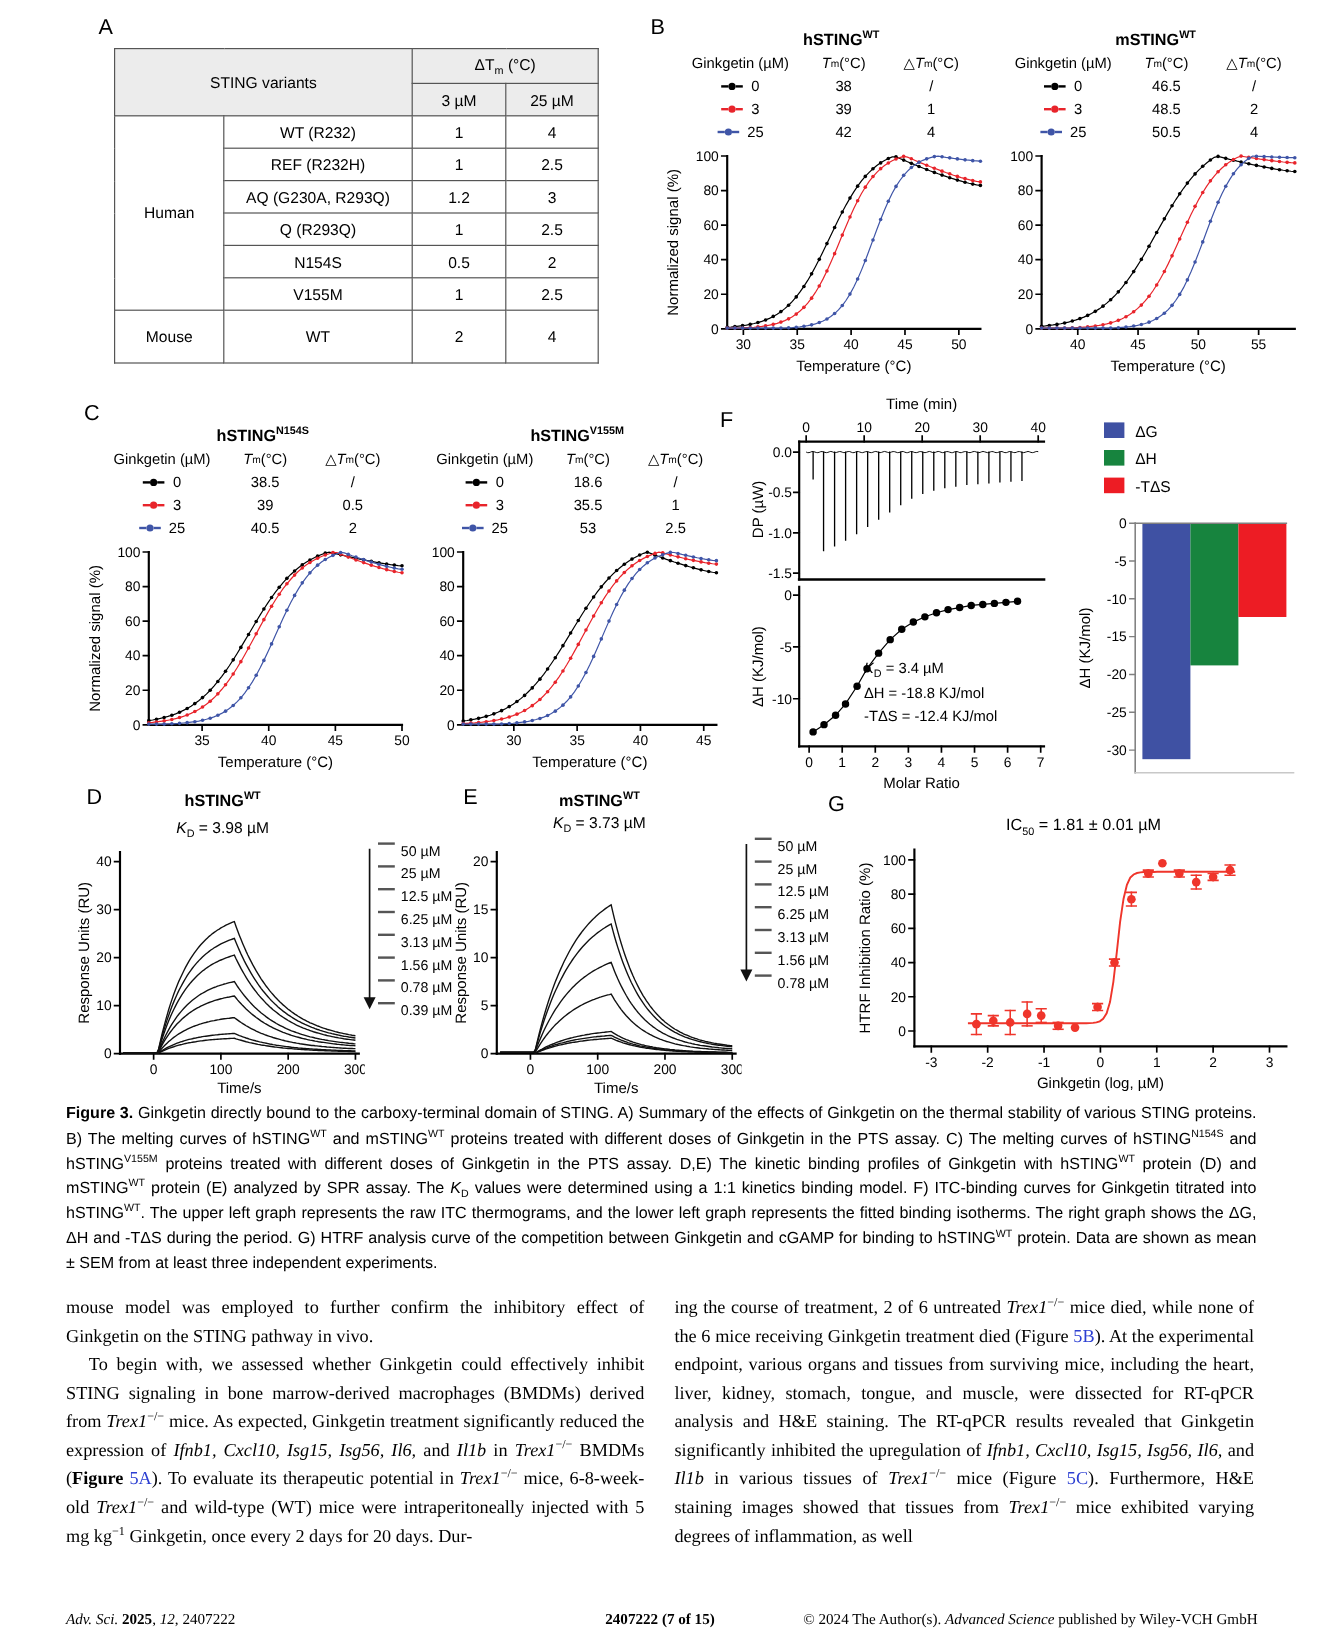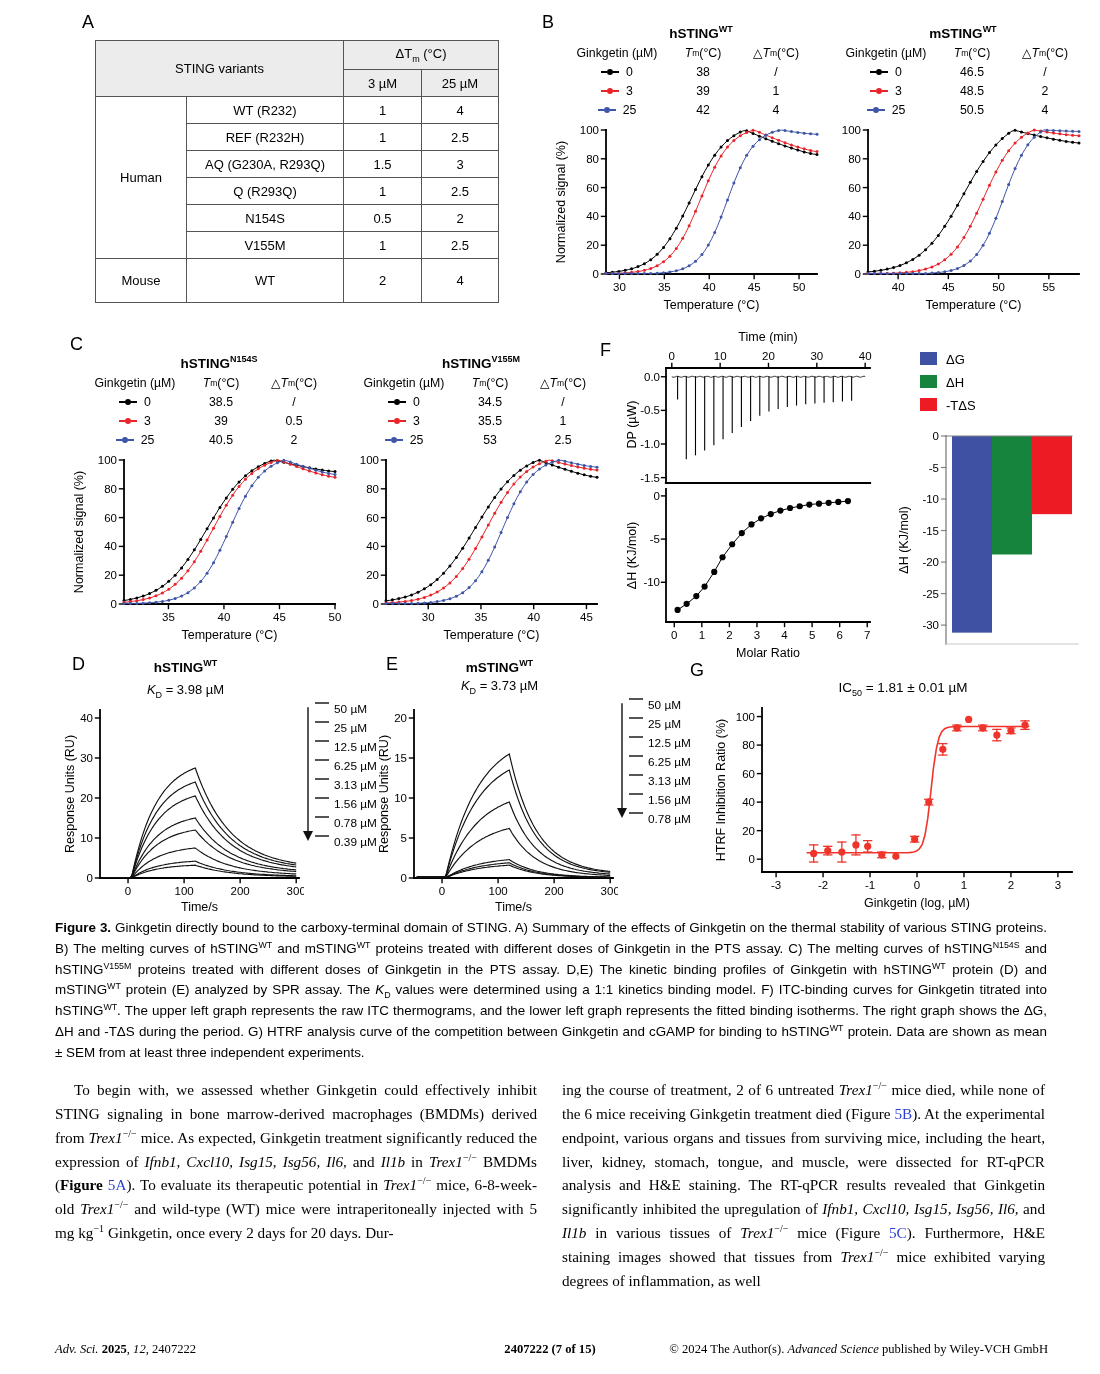--- a/index.html
+++ b/index.html
@@ -82,21 +82,21 @@
           <td>1</td>
           <td>4</td>
     </tr>
     <tr style="height:27px">
           <td>REF (R232H)</td>
           <td>1</td>
           <td>2.5</td>
         </tr>
     <tr style="height:27px">
           <td>AQ (G230A, R293Q)</td>
-          <td>1.5</td>
+          <td>1.2</td>
           <td>3</td>
         </tr>
     <tr style="height:27px">
           <td>Q (R293Q)</td>
           <td>1</td>
           <td>2.5</td>
         </tr>
     <tr style="height:27px">
           <td>N154S</td>
           <td>0.5</td>
@@ -673,21 +673,21 @@
             <span> (°C)</span>
           </span>
           <span class="lg-cell">
             <span class="mk">
               <span style="width: 6px; height: 2px; background: rgb(0, 0, 0);"></span>
               <span style="width: 6px; height: 6px; border-radius: 50%; background: rgb(0, 0, 0);"></span>
               <span style="width: 6px; height: 2px; background: rgb(0, 0, 0);"></span>
             </span>
             <span>0</span>
           </span>
-          <span class="lg-cell">34.5</span>
+          <span class="lg-cell">18.6</span>
           <span class="lg-cell">/</span>
           <span class="lg-cell">
             <span class="mk">
               <span style="width: 6px; height: 2px; background: rgb(232, 36, 43);"></span>
               <span style="width: 6px; height: 6px; border-radius: 50%; background: rgb(232, 36, 43);"></span>
               <span style="width: 6px; height: 2px; background: rgb(232, 36, 43);"></span>
             </span>
             <span>3</span>
           </span>
           <span class="lg-cell">35.5</span>
@@ -925,20 +925,25 @@
           <circle cx="144.75675675675677" cy="30.045454545454547" r="3.1" fill="#000"></circle>
           <circle cx="154.40540540540542" cy="26.59090909090909" r="3.1" fill="#000"></circle>
           <circle cx="164.05405405405406" cy="24.000000000000004" r="3.1" fill="#000"></circle>
           <circle cx="173.7027027027027" cy="22.27272727272727" r="3.1" fill="#000"></circle>
           <circle cx="183.35135135135135" cy="20.545454545454547" r="3.1" fill="#000"></circle>
           <circle cx="192.99999999999997" cy="19.681818181818183" r="3.1" fill="#000"></circle>
           <circle cx="202.64864864864862" cy="18.81818181818182" r="3.1" fill="#000"></circle>
           <circle cx="212.2972972972973" cy="17.954545454545453" r="3.1" fill="#000"></circle>
           <circle cx="221.9459459459459" cy="17.09090909090909" r="3.1" fill="#000"></circle>
         </svg></div>
+    <div class="f-ann" style="left:122px;top:218px">
+      <div><i>K</i><sub>D</sub><span> = 3.4 µM</span></div>
+      <div>ΔH = -18.8 KJ/mol</div>
+      <div>-TΔS = -12.4 KJ/mol</div>
+    </div>
     <div class="f-legend" style="left:322px;top:22px" id="legF">
         <span class="f-leg-row">
           <span class="f-leg-sq" style="background: rgb(63, 81, 163);"></span>
           <span>ΔG</span>
         </span>
         <span class="f-leg-row">
           <span class="f-leg-sq" style="background: rgb(23, 132, 62);"></span>
           <span>ΔH</span>
         </span>
         <span class="f-leg-row">
@@ -1214,20 +1219,21 @@
           <line x1="311.03030303030306" y1="31.391304347826086" x2="311.03030303030306" y2="22.834782608695654" stroke="#ef352b" stroke-width="1.3" stroke-linecap="square"></line>
           <line x1="307.03030303030306" y1="31.391304347826086" x2="315.03030303030306" y2="31.391304347826086" stroke="#ef352b" stroke-width="1.3" stroke-linecap="square"></line>
           <line x1="307.03030303030306" y1="22.834782608695654" x2="315.03030303030306" y2="22.834782608695654" stroke="#ef352b" stroke-width="1.3" stroke-linecap="square"></line>
           <circle cx="311.03030303030306" cy="27.11304347826087" r="3.6" fill="#ef352b"></circle>
         </svg></div>
   </div>
 
   <p class="caption" style="left:55px;top:918px;width:992px"><span class="rt-b">Figure 3.</span><span> Ginkgetin directly bound to the carboxy-terminal domain of STING. A) Summary of the effects of Ginkgetin on the thermal stability of various STING proteins. B) The melting curves of hSTING</span><span class="rt-sup">WT</span><span> and mSTING</span><span class="rt-sup">WT</span><span> proteins treated with different doses of Ginkgetin in the PTS assay. C) The melting curves of hSTING</span><span class="rt-sup">N154S</span><span> and hSTING</span><span class="rt-sup">V155M</span><span> proteins treated with different doses of Ginkgetin in the PTS assay. D,E) The kinetic binding profiles of Ginkgetin with hSTING</span><span class="rt-sup">WT</span><span> protein (D) and mSTING</span><span class="rt-sup">WT</span><span> protein (E) analyzed by SPR assay. The </span><span class="rt-i">K</span><span class="rt-sub">D</span><span> values were determined using a 1:1 kinetics binding model. F) ITC-binding curves for Ginkgetin titrated into hSTING</span><span class="rt-sup">WT</span><span>. The upper left graph represents the raw ITC thermograms, and the lower left graph represents the fitted binding isotherms. The right graph shows the ΔG, ΔH and -TΔS during the period. G) HTRF analysis curve of the competition between Ginkgetin and cGAMP for binding to hSTING</span><span class="rt-sup">WT</span><span> protein. Data are shown as mean ± SEM from at least three independent experiments.</span></p>
 
   <div class="bodycol" style="left:55px;top:1078px;width:482px">
+    <p><span>mouse model was employed to further confirm the inhibitory effect of Ginkgetin on the STING pathway in vivo.</span></p>
     <p class="indent"><span>To begin with, we assessed whether Ginkgetin could effectively inhibit STING signaling in bone marrow-derived macrophages (BMDMs) derived from </span><span class="rt-i">Trex1</span><span class="rt-sup">−/−</span><span> mice. As expected, Ginkgetin treatment significantly reduced the expression of </span><span class="rt-i">Ifnb1, Cxcl10, Isg15, Isg56, Il6,</span><span> and </span><span class="rt-i">Il1b</span><span> in </span><span class="rt-i">Trex1</span><span class="rt-sup">−/−</span><span> BMDMs (</span><span class="rt-b">Figure</span><span> </span><span class="rt-link">5A</span><span>). To evaluate its therapeutic potential in </span><span class="rt-i">Trex1</span><span class="rt-sup">−/−</span><span> mice, 6-8-week-old </span><span class="rt-i">Trex1</span><span class="rt-sup">−/−</span><span> and wild-type (WT) mice were intraperitoneally injected with 5 mg kg</span><span class="rt-sup">−1</span><span> Ginkgetin, once every 2 days for 20 days. Dur-</span></p>
   </div>
   <div class="bodycol" style="left:562px;top:1078px;width:483px">
     <p><span>ing the course of treatment, 2 of 6 untreated </span><span class="rt-i">Trex1</span><span class="rt-sup">−/−</span><span> mice died, while none of the 6 mice receiving Ginkgetin treatment died (Figure </span><span class="rt-link">5B</span><span>). At the experimental endpoint, various organs and tissues from surviving mice, including the heart, liver, kidney, stomach, tongue, and muscle, were dissected for RT-qPCR analysis and H&amp;E staining. The RT-qPCR results revealed that Ginkgetin significantly inhibited the upregulation of </span><span class="rt-i">Ifnb1, Cxcl10, Isg15, Isg56, Il6,</span><span> and </span><span class="rt-i">Il1b</span><span> in various tissues of </span><span class="rt-i">Trex1</span><span class="rt-sup">−/−</span><span> mice (Figure </span><span class="rt-link">5C</span><span>). Furthermore, H&amp;E staining images showed that tissues from </span><span class="rt-i">Trex1</span><span class="rt-sup">−/−</span><span> mice exhibited varying degrees of inflammation, as well</span></p>
   </div>
 
   <div class="footer" style="left:55px;top:1342px"><span class="rt-i">Adv. Sci. </span><span class="rt-b">2025</span><span>, </span><span class="rt-i">12</span><span>, 2407222</span></div>
   <div class="footer" style="left:410px;top:1342px;width:280px;text-align:center"><span class="rt-b">2407222 (7 of 15)</span></div>
   <div class="footer" style="right:52px;top:1342px;position:absolute"><span>© 2024 The Author(s). </span><span class="rt-i">Advanced Science</span><span> published by Wiley-VCH GmbH</span></div>
 

